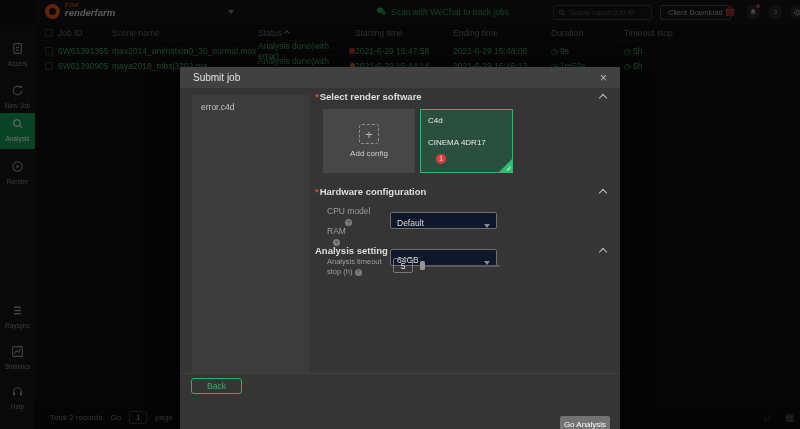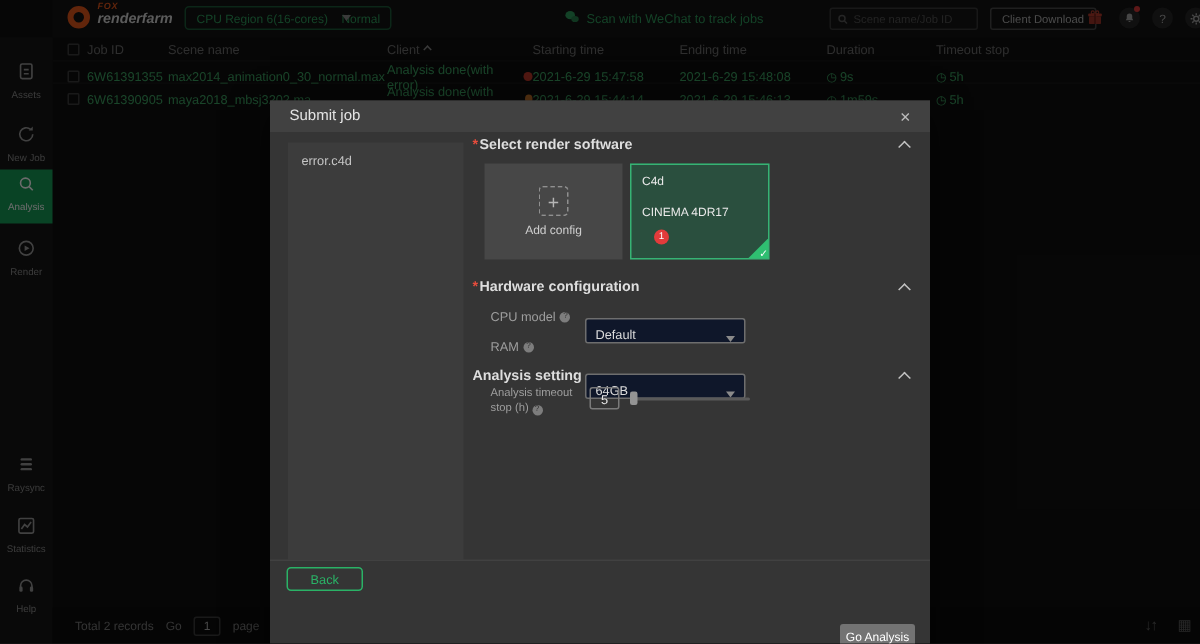--- a/index.html
+++ b/index.html
@@ -93,21 +93,21 @@
   .add-label { color:#cfcfcf; font-size:8px; }
   .sel-card { position:absolute; left:240px; top:42px; width:93px; height:64px; background:#2a4f3e;
     border:1px solid #36b374; padding:6px 7px; cursor:pointer; overflow:hidden; }
   .sel-name { color:#e9e9e9; font-size:8px; margin-bottom:6px; }
   .sel-ver { color:#e9e9e9; font-size:8px; display:inline-block; }
   .badge { display:inline-flex; width:10px; height:10px; border-radius:50%; background:#e23b3b; color:#fff;
     font-size:6.5px; align-items:center; justify-content:center; margin-left:8px; vertical-align:middle; }
   .corner { position:absolute; right:-1px; bottom:-1px; width:0; height:0;
     border-left:15px solid transparent; border-bottom:15px solid #2fbf71; }
   .corner-check { position:absolute; right:0px; bottom:-1px; color:#fff; font-size:7px; }
-  .fld-label { position:absolute; left:147px; color:#9e9e9e; font-size:8.5px; display:flex; align-items:center; gap:3px; }
+  .fld-label { position:absolute; left:147px; color:#9e9e9e; font-size:8.5px; display:flex; align-items:center; gap:3px;flex-direction:column; }
   .info-icon { width:7px; height:7px; border-radius:50%; background:#7d7d7d; color:#353535; font-size:5.5px;
     display:inline-flex; align-items:center; justify-content:center; }
   .dropdown { position:absolute; left:210px; width:107px; height:17px; background:#0f172a; border:1px solid #6e6e6e;
     border-radius:2px; display:flex; align-items:flex-end; justify-content:space-between; padding:0 6px;
     color:#dcdcdc; font-size:8.5px; cursor:pointer;margin-top:10px; }
   .num-input { position:absolute; left:213px; width:20px; height:15px; background:transparent; border:1px solid #7a7a7a;
     border-radius:2px; color:#e8e8e8; font-size:8.5px; text-align:center; outline:0; }
   .slider { position:absolute; left:240px; width:80px; height:15px; cursor:pointer; }
   .slider .track { position:absolute; left:0; top:7px; width:80px; height:2px; background:#5a5a5a; border-radius:1px; }
   .slider .handle { position:absolute; left:0; top:3px; width:5px; height:9px; background:#949494; border-radius:1.5px; cursor:grab; }
@@ -121,24 +121,20 @@
 <body>
 
 <div id="stage">
 
   <div class="abs header">
     <div class="abs logo-ring"></div>
     <div class="abs brand">
       <div class="brand-top">FOX</div>
       <div class="brand-bottom">renderfarm</div>
     </div>
-    <div class="abs region-pill">
-      <span>CPU Region 6(16-cores)</span>
-      <span>Normal</span>
-    </div>
     <div class="abs region-caret">
         <div class="caret-down"></div>
       </div>
 
     <div class="abs wechat">
       <svg width="11" height="11" viewBox="0 0 24 24">
         <ellipse cx="9" cy="9" rx="7" ry="6" fill="#2f9e5d"></ellipse>
         <ellipse cx="16" cy="14.5" rx="5.5" ry="4.5" fill="#27804c"></ellipse>
       </svg>
       <span>Scan with WeChat to track jobs</span>
@@ -248,21 +244,21 @@
       </svg>
       <span class="lbl">Help</span>
     </div>
   </div>
 
   <div class="abs table">
     <div class="trow thead">
       <span class="cb"></span>
       <span>Job ID</span>
       <span>Scene name</span>
-      <span><span>Client</span><i class="chev-up"></i></span>
+      <span><span>Status</span><i class="chev-up"></i></span>
       <span>Starting time</span>
       <span>Ending time</span>
       <span>Duration</span>
       <span>Timeout stop</span>
     </div>
     <div class="trow tbody-row">
       <span class="cb"></span>
       <span>6W61391355</span>
       <span>max2014_animation0_30_normal.max</span>
       <span class="status-cell">

